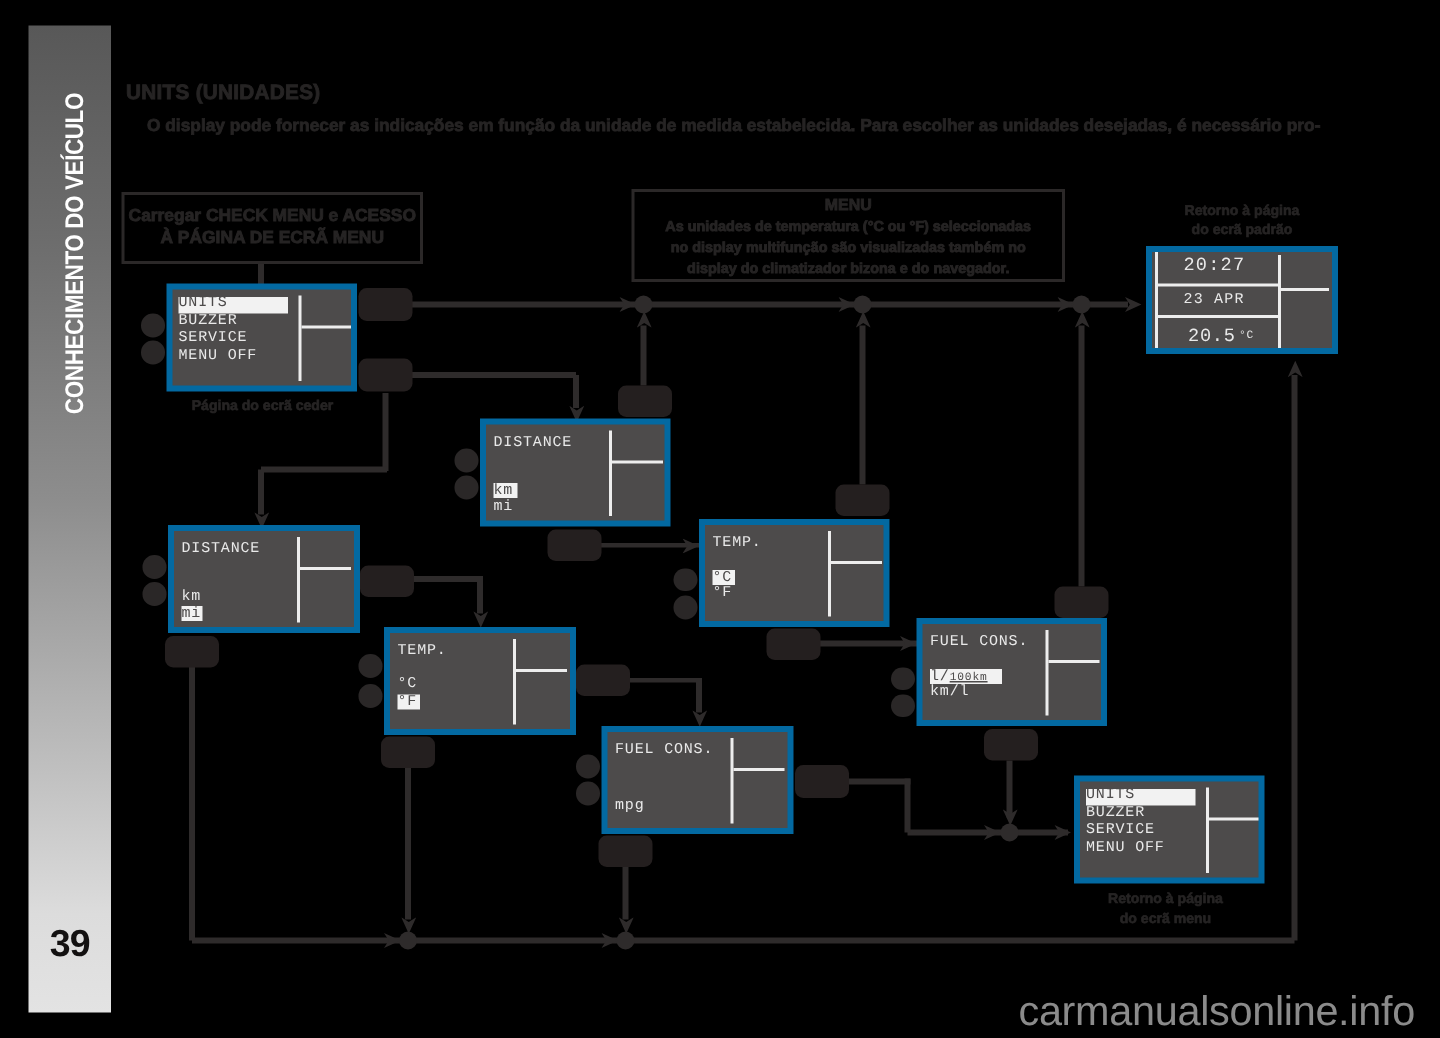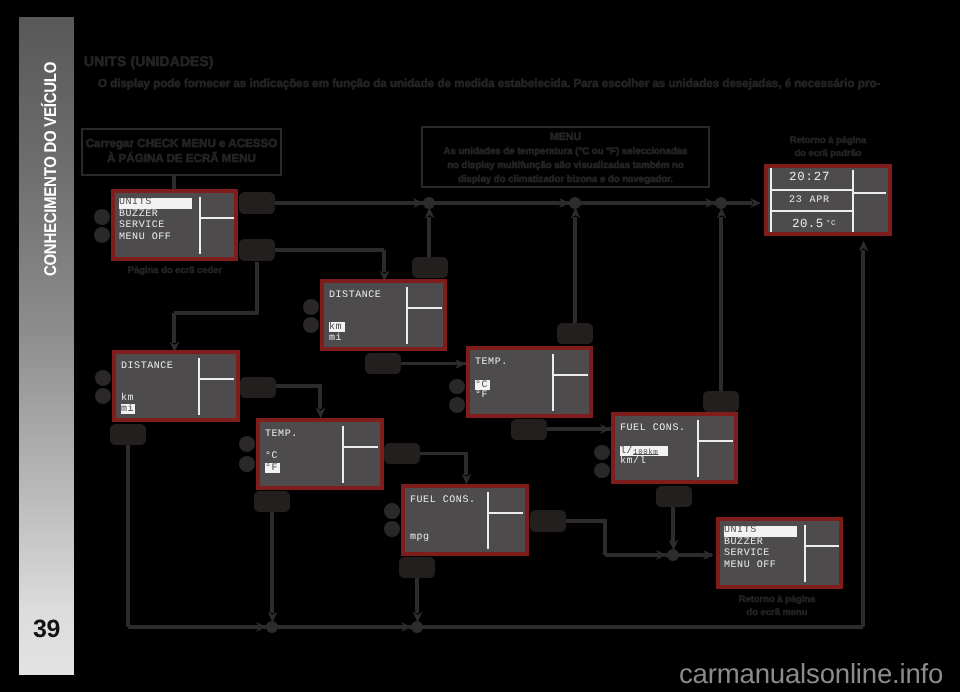--- a/index.html
+++ b/index.html
@@ -20,21 +20,21 @@
 h2.head{position:absolute;left:84px;top:54px;margin:0;font-size:13.8px;font-weight:bold;color:#262424;letter-spacing:0.2px;-webkit-text-stroke:0.6px #262424;}
 .intro{position:absolute;left:86px;top:77px;width:795px;margin:0;font-size:11.55px;
   font-weight:bold;color:#262424;line-height:14.5px;-webkit-text-stroke:0.55px #262424;}
 .intro span{display:block;white-space:nowrap;}
 .intro span:first-child{text-indent:12px;}
 
 .tbox{position:absolute;border:2px solid #2b2828;color:#262424;font-weight:bold;
   text-align:center;box-sizing:border-box;-webkit-text-stroke:0.6px #262424;}
 .tbox span{display:block;}
 
-.disp{position:absolute;background:#7f1d1d;padding:4px;box-sizing:border-box;}
+.disp{position:absolute;background:#0369a1;padding:4px;box-sizing:border-box;}
 .disp .scr{position:relative;width:100%;height:100%;background:#4d4b4b;
   font-family:"Liberation Mono",monospace;color:#e9e9e9;box-sizing:border-box;overflow:hidden;}
 .vsep{position:absolute;background:#ededed;width:2px;}
 .hsep{position:absolute;background:#ededed;height:2px;}
 .row{position:absolute;white-space:pre;font-size:10px;line-height:10px;letter-spacing:0.55px;}
 .hl{background:#f2f2f2;color:#4d4b4b;}
 
 .knob{position:absolute;background:#2a2727;border-radius:50%;width:15.8px;height:15.8px;}
 .btn{position:absolute;background:#241f1f;border-radius:5.5px;}
 .hl2{position:absolute;background:#2e2b2b;height:3.5px;}

